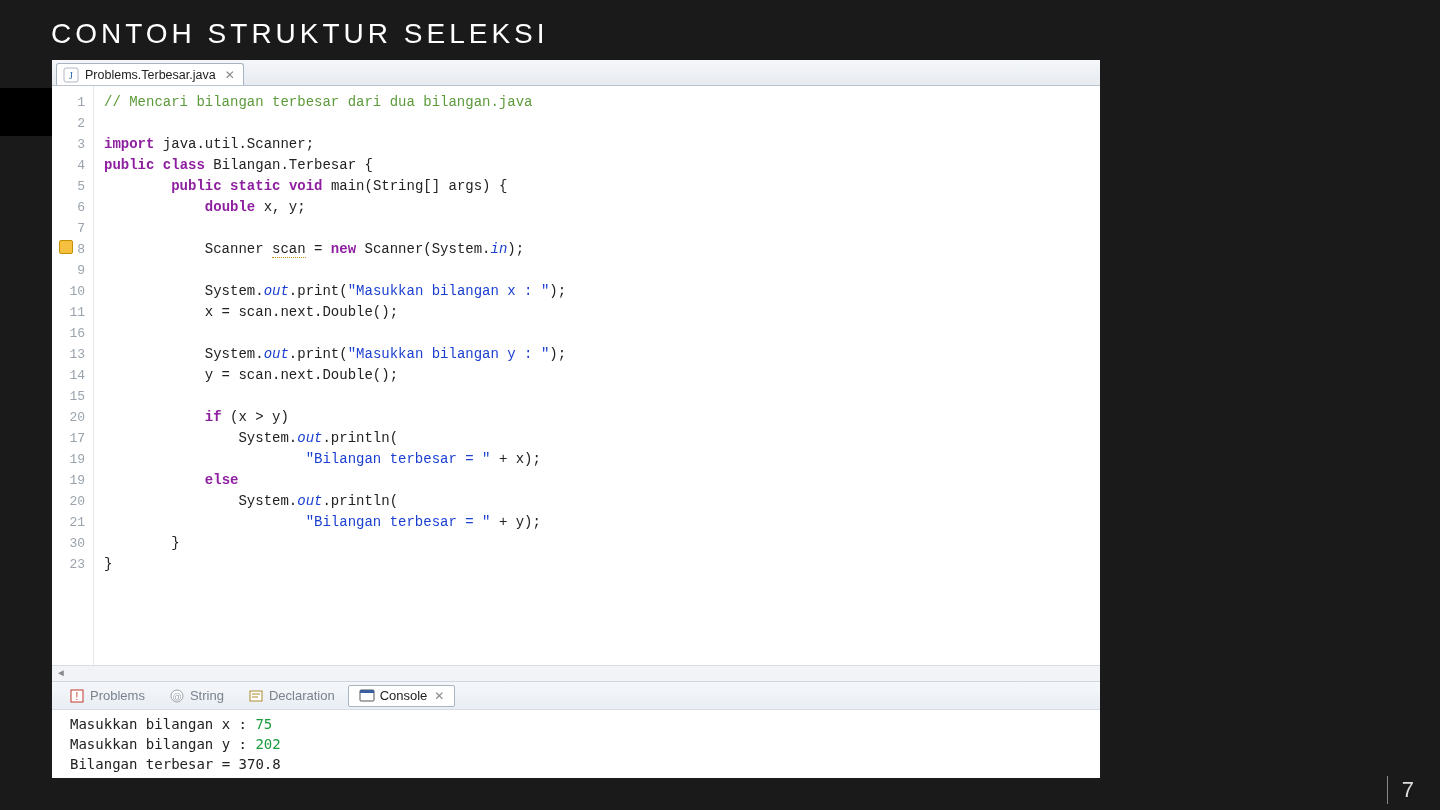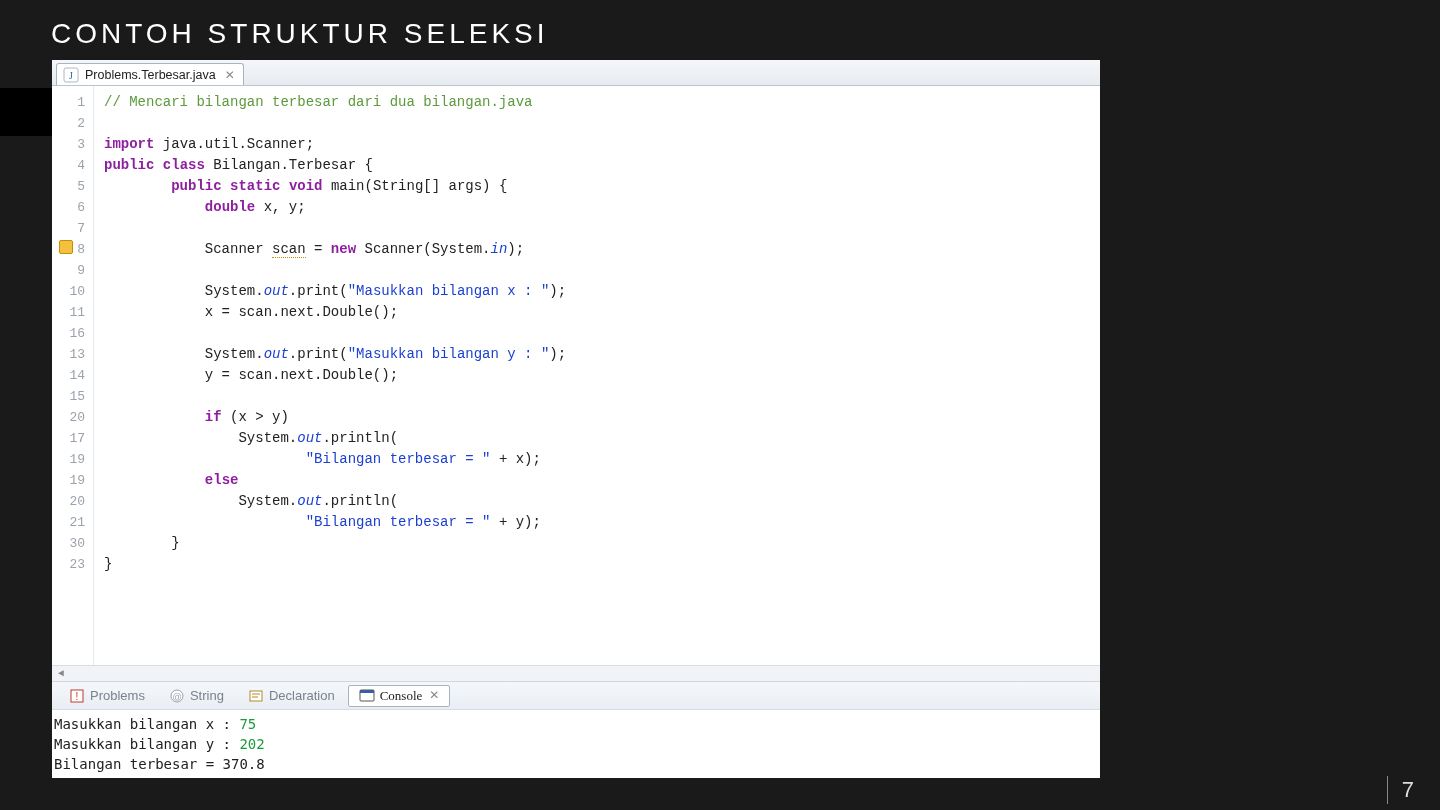--- a/index.html
+++ b/index.html
@@ -113,33 +113,33 @@
   
   .bottom-tabs {
     height: 28px;
     background: linear-gradient(#f5f7fa,#e9eef4);
     border-top:1px solid #cfd7e0;
     display:flex;align-items:center;
     font-family:"Segoe UI",sans-serif;font-size:13px;color:#7a828c;
     padding:0 6px;gap:2px;
   }
   .btab{display:flex;align-items:center;gap:5px;padding:2px 10px;border:1px solid transparent;border-radius:2px;}
-  .btab.active{background:#fff;border:1px solid #a9b4c1;color:#222;font-family:Liberation Serif, serif;}
+  .btab.active{background:#fff;border:1px solid #a9b4c1;color:#222;}
   .btab svg,.btab .ic{width:16px;height:16px;}
   .btab .close-x{color:#888;font-size:12px;margin-left:2px;}
   
   .console-status{
     font-family:"Segoe UI",sans-serif;font-size:12.5px;color:#555;
     background:#fff;border-top:1px solid #d6dde5;padding:3px 6px;
   }
   .console-status .term{color:#888;}
   .console-out{
     background:#fff;border-top:1px solid #d6dde5;
     font-family:Consolas,monospace;font-size:14px;line-height:20px;
-    padding:4px 2px;flex:0 0 auto;
+    padding:4px 18px;flex:0 0 auto;
   }
   .console-out .inpval{color:#1a9a3b;}
   .page-num{
     position:absolute;right:26px;bottom:6px;color:#ddd;font-size:22px;
     border-left:1px solid #888;padding-left:14px;height:28px;display:flex;align-items:center;
   }
 </style>
 </head>
 <body>
 

